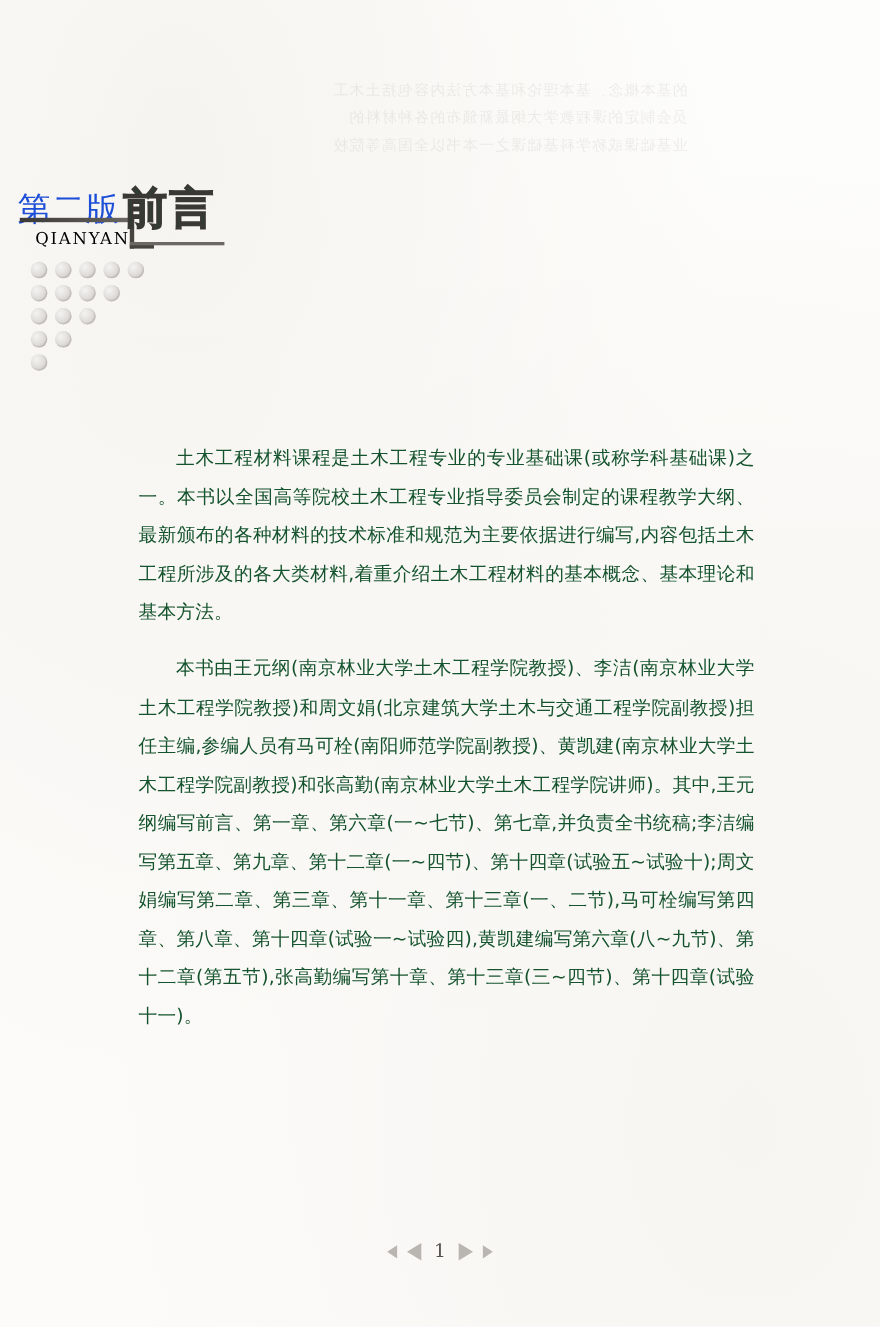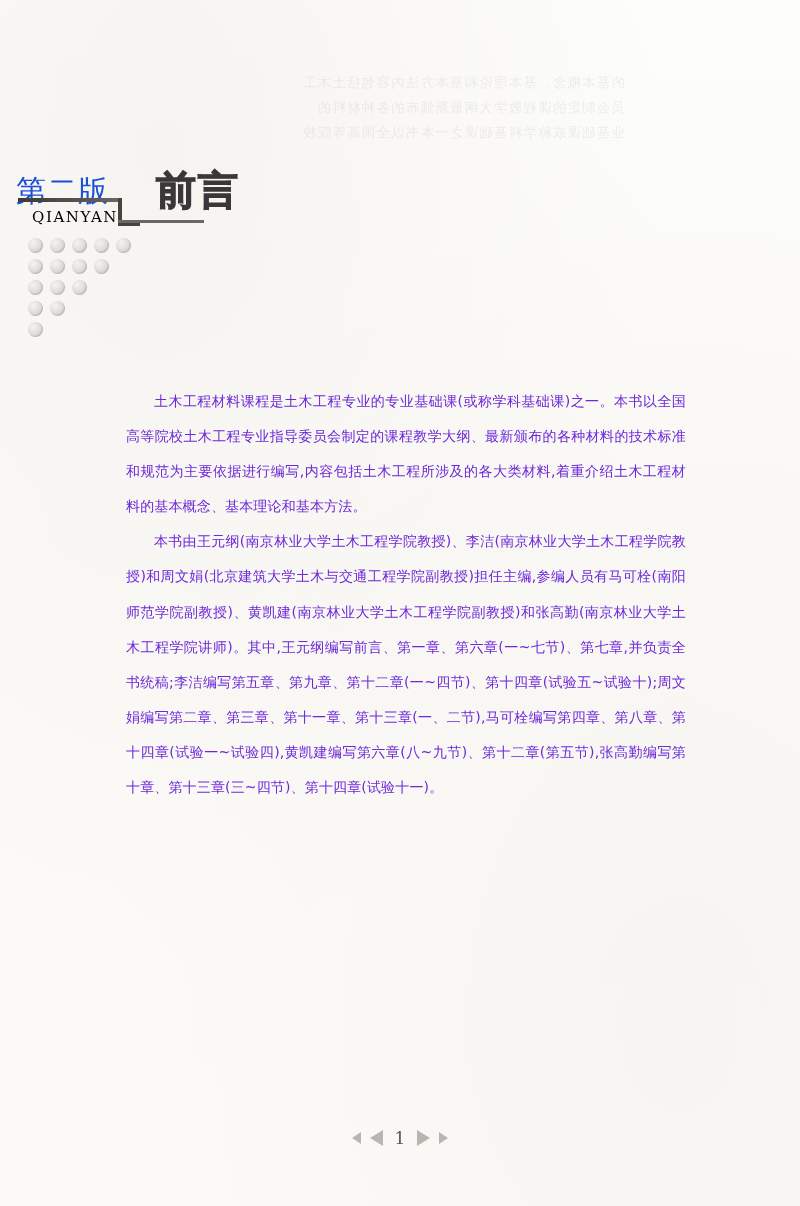--- a/index.html
+++ b/index.html
@@ -81,24 +81,23 @@
     border-left: 4px solid #47443f;
     border-bottom: 4px solid #47443f;
   }
   .mast-qianyan-cn {
     position: absolute;
     left: 112px;
     top: 18px;
     font-size: 40px;
     line-height: 44px;
     font-weight: 900;
-    color: #4c1d95;
+    color: #14532d;
     letter-spacing: 2px;
     font-family: "DejaVu Sans", "Liberation Sans", sans-serif;
-    margin-left: 44px;
     -webkit-text-stroke: 1.2px #3a3835;
   }
   .mast-badge-rule {
     position: absolute;
     left: 118px;
     top: 70px;
     width: 86px;
     height: 3px;
     background: #6b6864;
   }
@@ -131,23 +130,23 @@
   }
 
   
   .body-text {
     position: absolute;
     left: 126px;
     top: 384px;
     width: 560px;
   }
   .para {
-    margin: 0 0 0 0;
-    color: #6d28d9;
-    font-size: 14px;
+    margin: 16px 0 0 0;
+    color: #14532d;
+    font-size: 17px;
     line-height: 35.1px;
     letter-spacing: 0.15px;
     text-align: justify;
     text-justify: inter-character;
     font-family: "DejaVu Sans", "Liberation Sans", sans-serif;
     text-indent: 2em;
     white-space: normal;
   }
   .para.last-line-left { }
 

